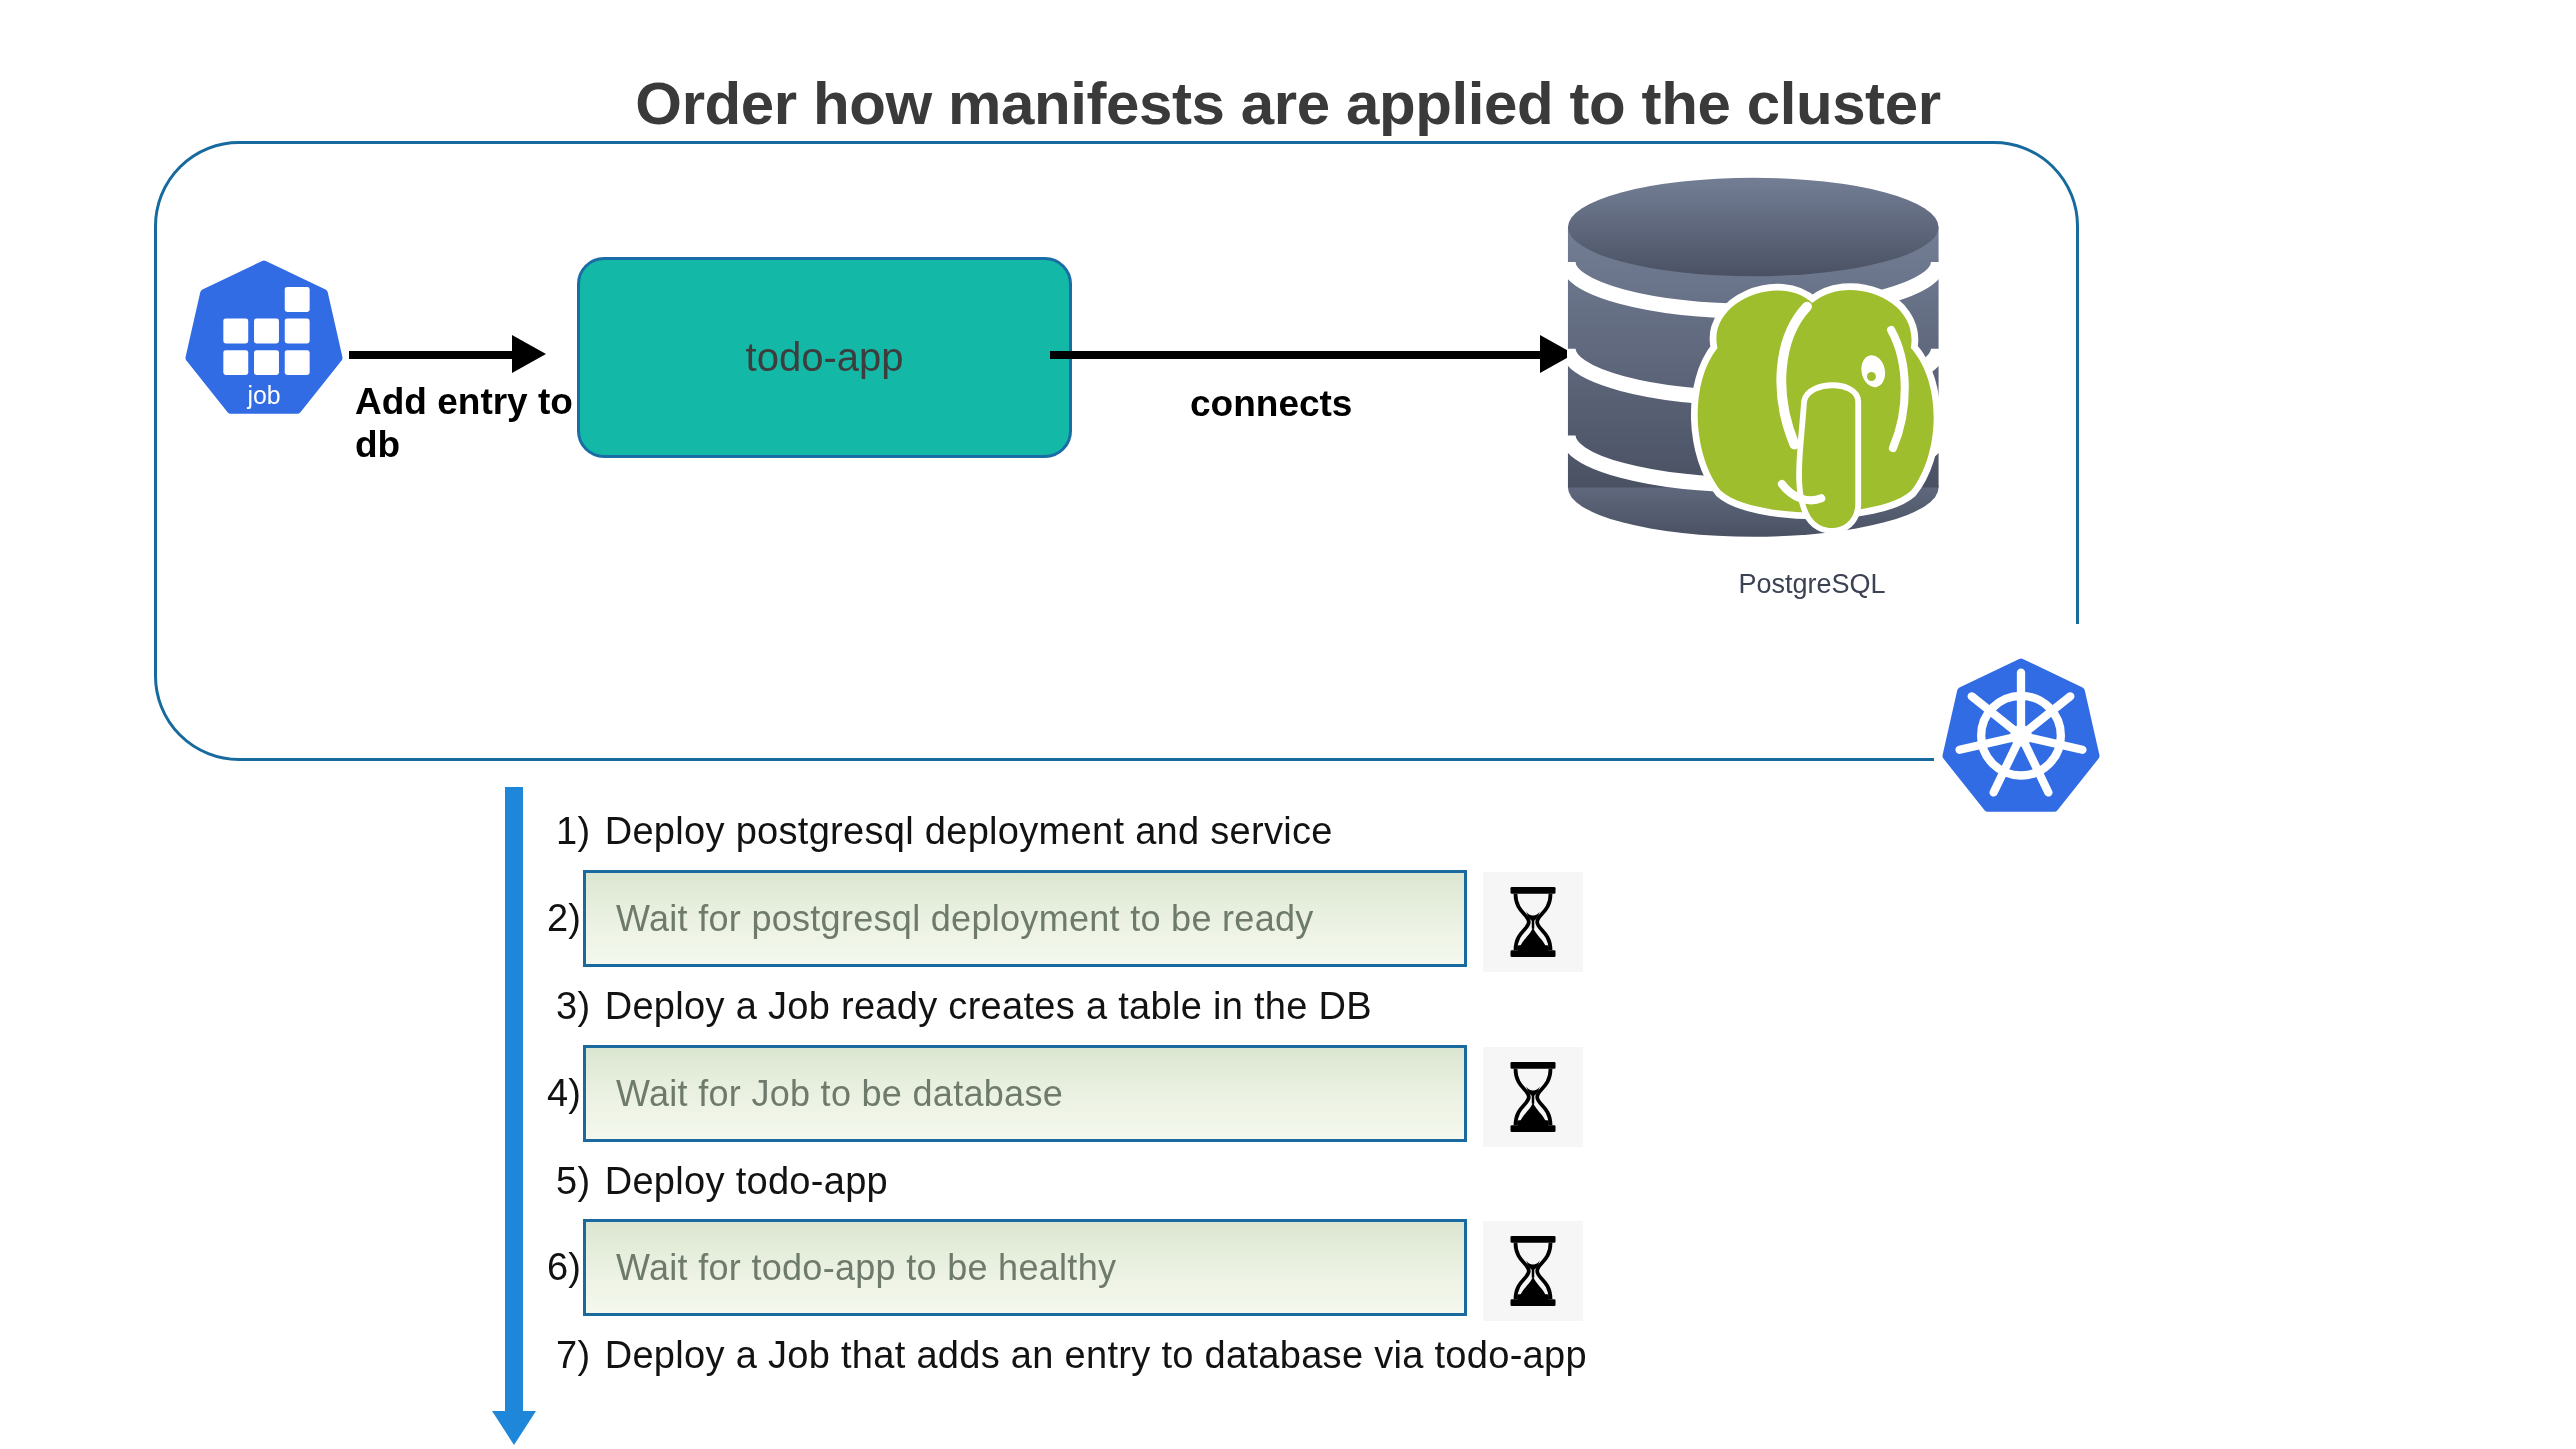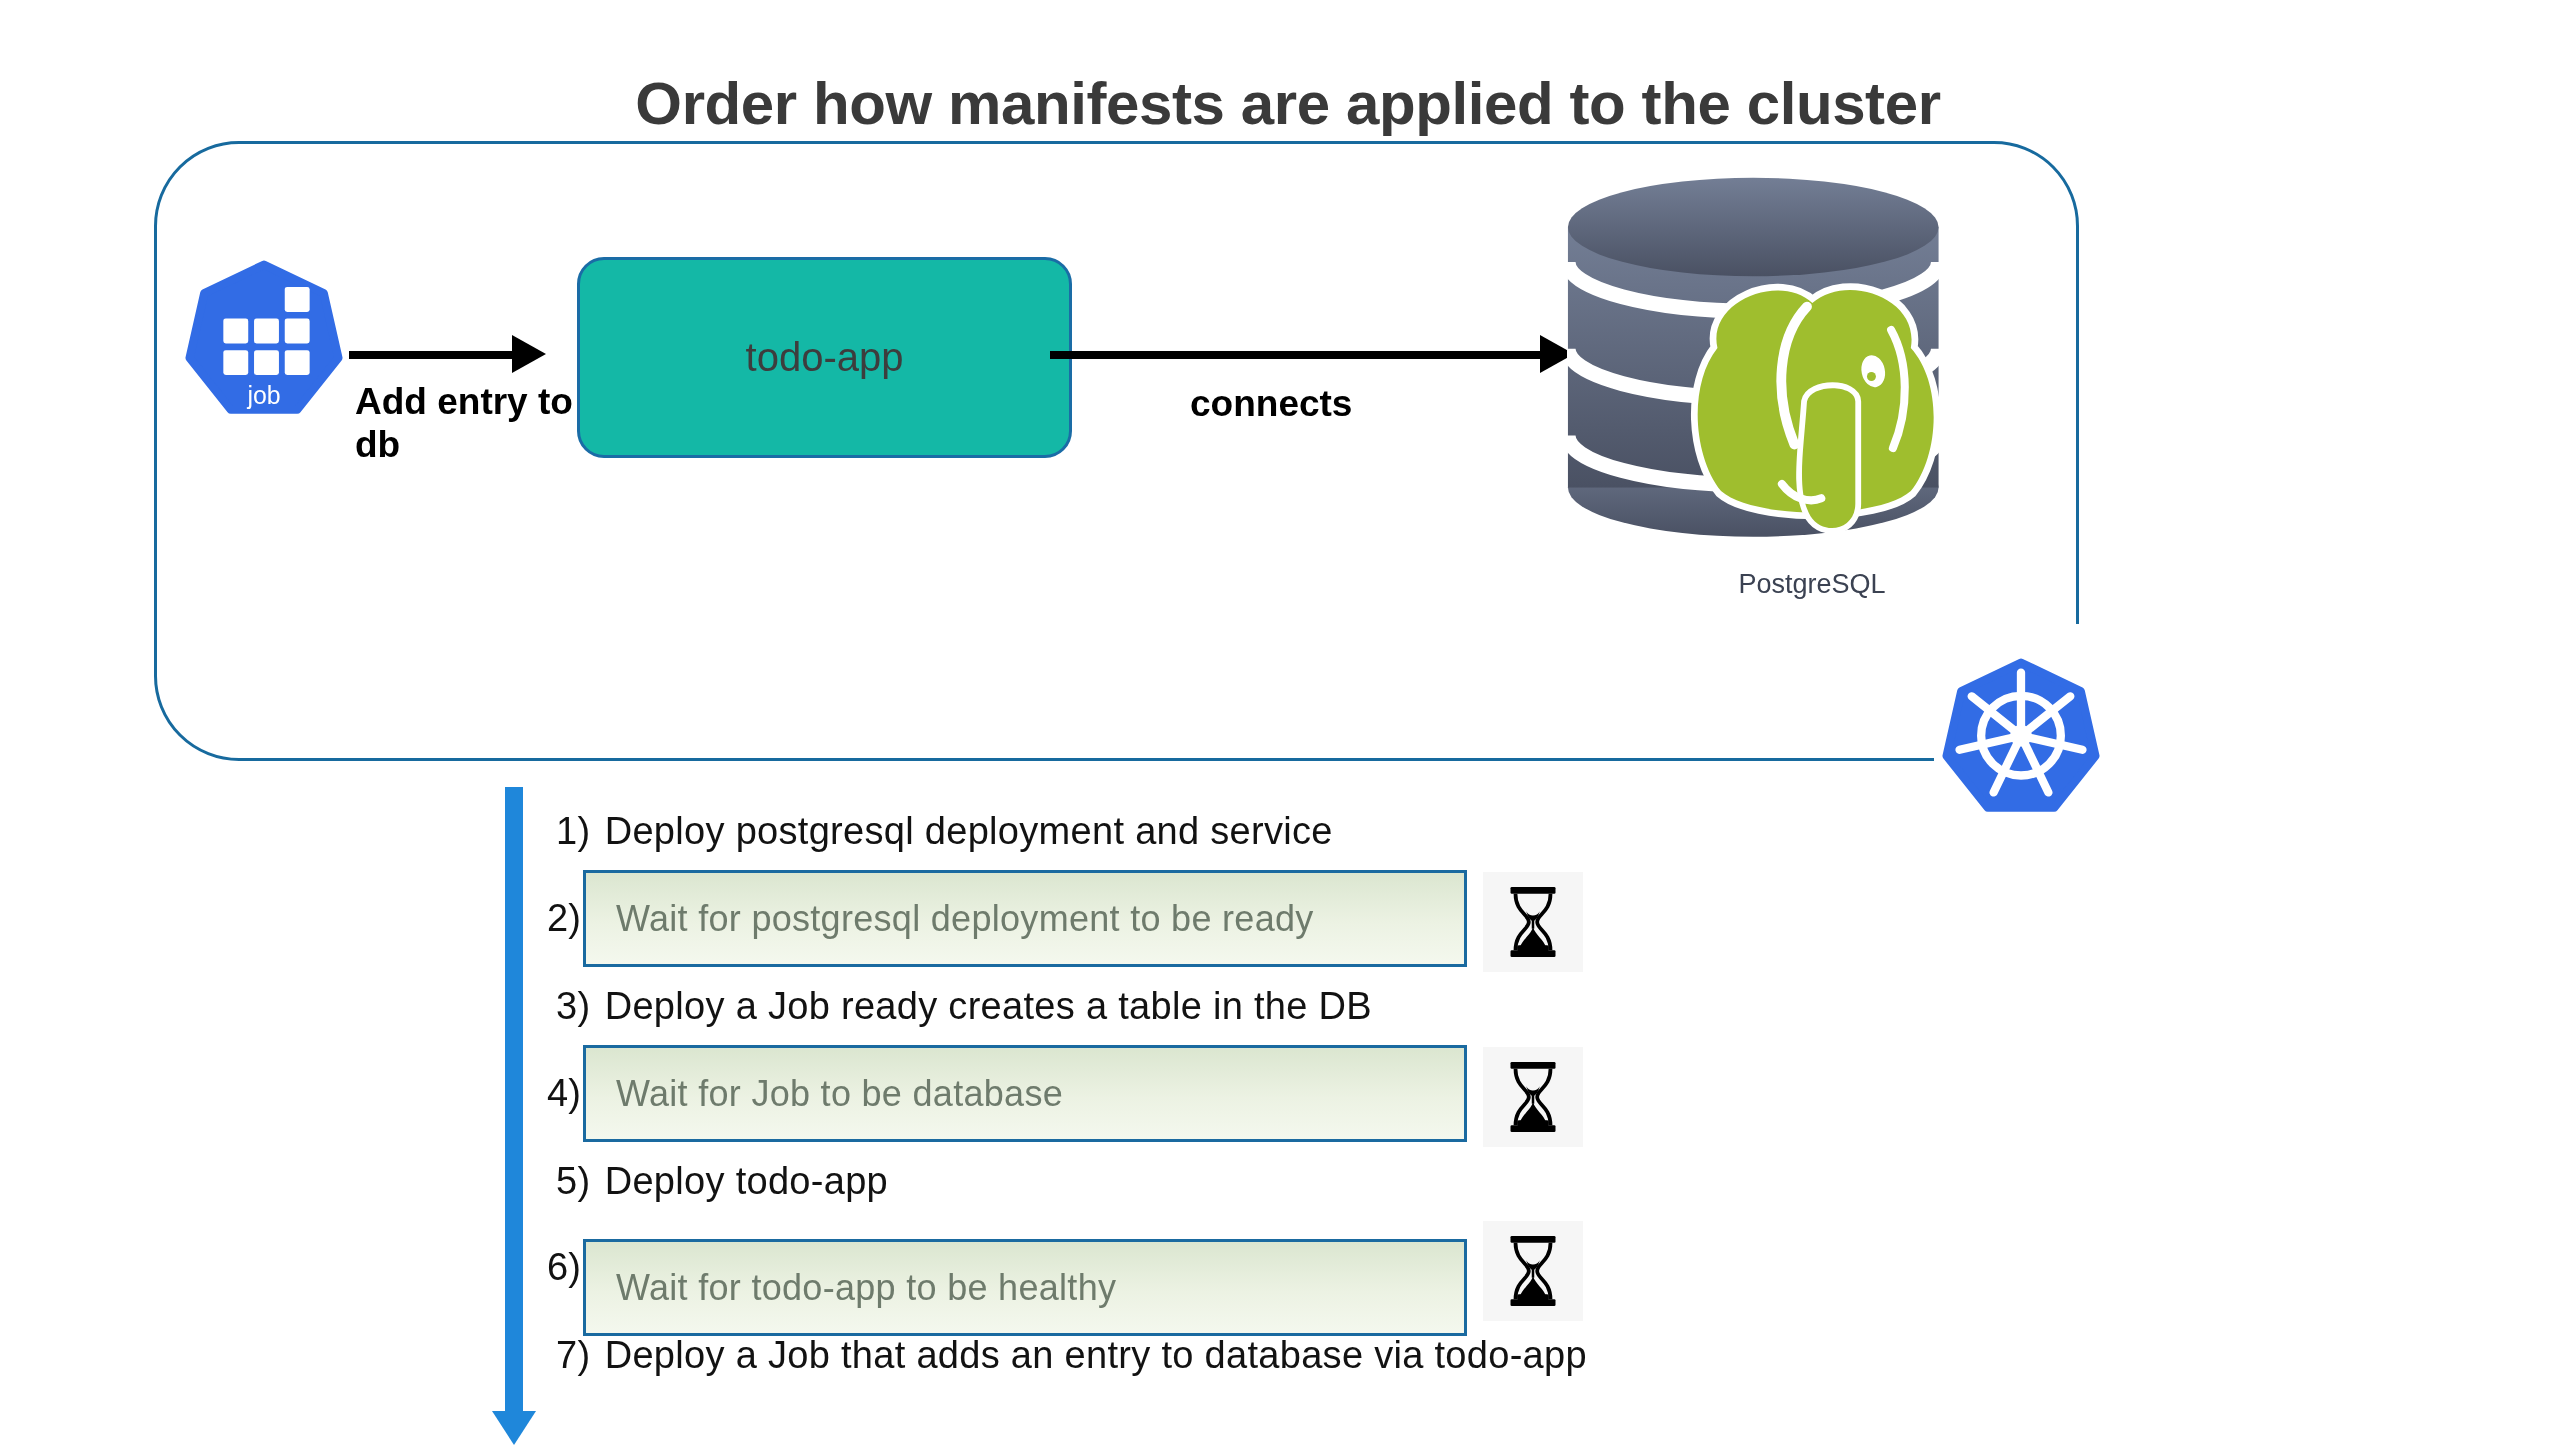--- a/index.html
+++ b/index.html
@@ -71,21 +71,21 @@
     border:3.6px solid #1a6aa0;z-index:2;
     background:linear-gradient(180deg,#dbe6d0 0%,#ecf2e3 55%,#f4f8ee 100%);
     display:flex;align-items:center;padding-left:30px;
     font-size:36px;color:#6e7b6c;letter-spacing:0.3px;white-space:nowrap;
   }
   .hourglass-tile{
     position:absolute;left:1483px;width:100px;height:100px;background:#f6f6f6;
     display:flex;align-items:center;justify-content:center;z-index:2;
   }
   #row1{top:810px;} #row3{top:985px;} #row5{top:1160px;} #row7{top:1334px;}
-  #box2{top:870px;} #box4{top:1045px;} #box6{top:1219px;margin-top:20px;}
+  #box2{top:870px;} #box4{top:1045px;} #box6{top:1219px;}
   #num2{top:897px;} #num4{top:1072px;} #num6{top:1246px;}
   #tile2{top:872px;} #tile4{top:1047px;} #tile6{top:1221px;}
 </style>
 </head>
 <body>
 
 <div class="abs" id="title">Order how manifests are applied to the cluster</div>
 
 <div class="abs" id="cluster-box"></div>
 

